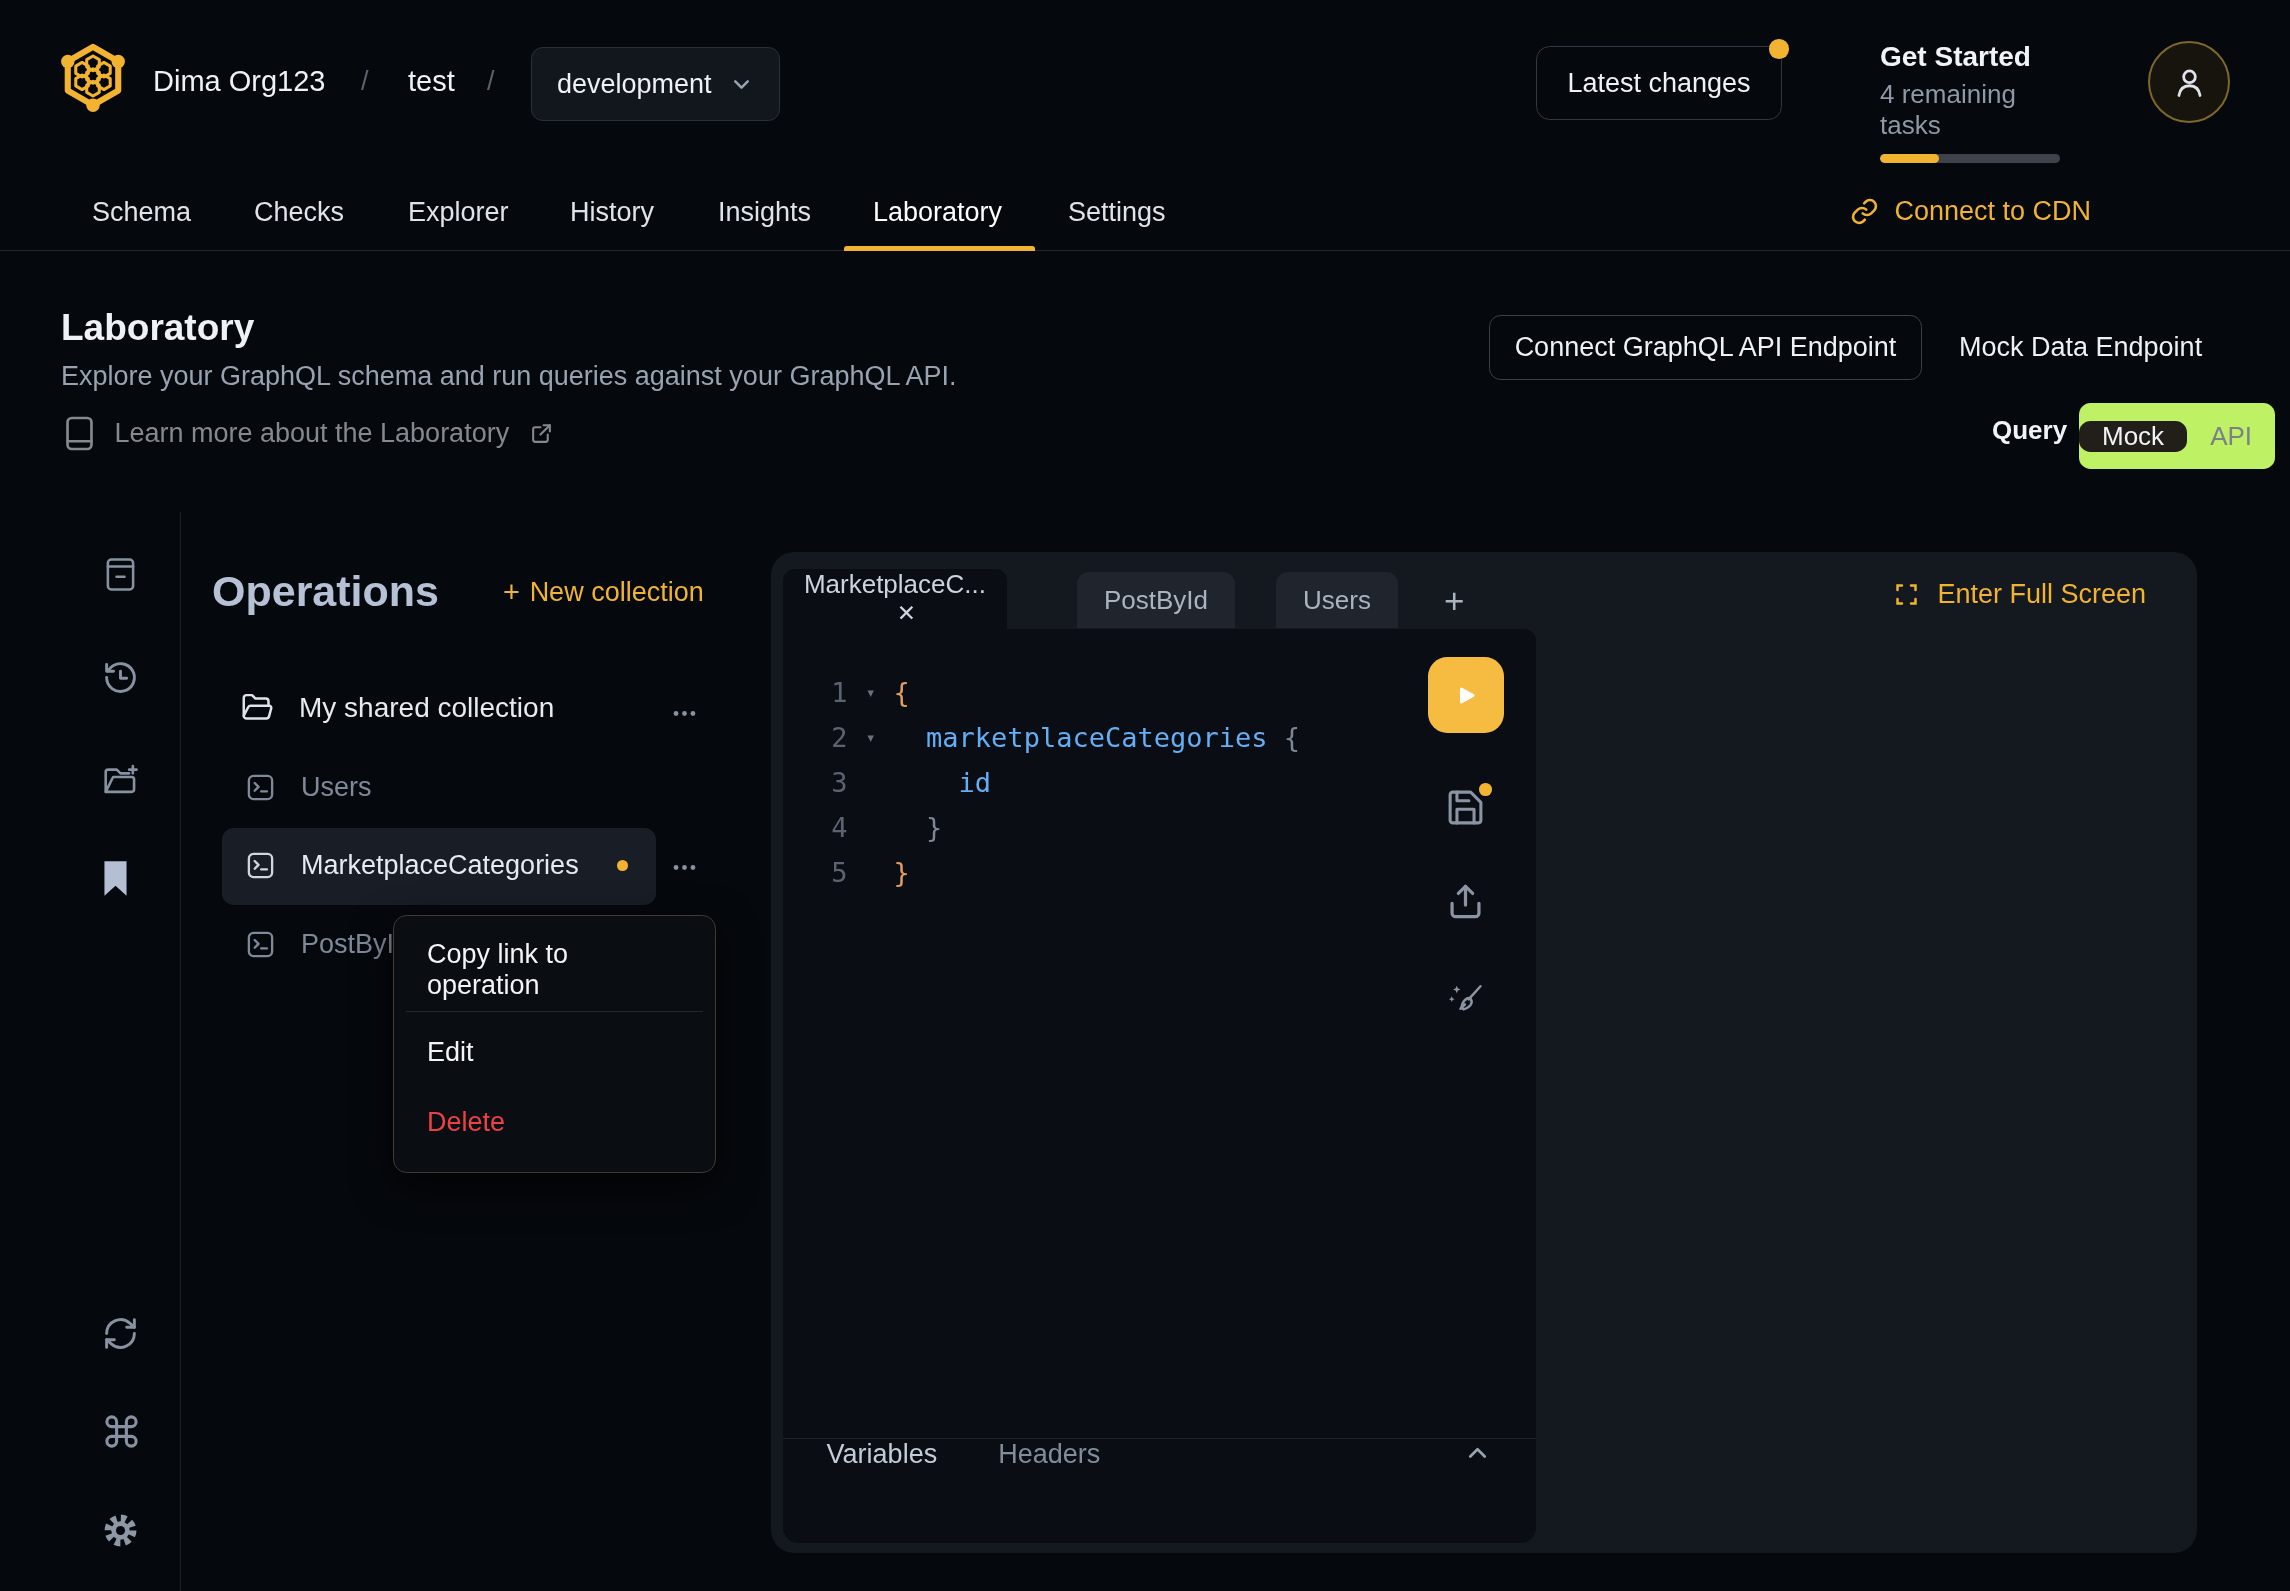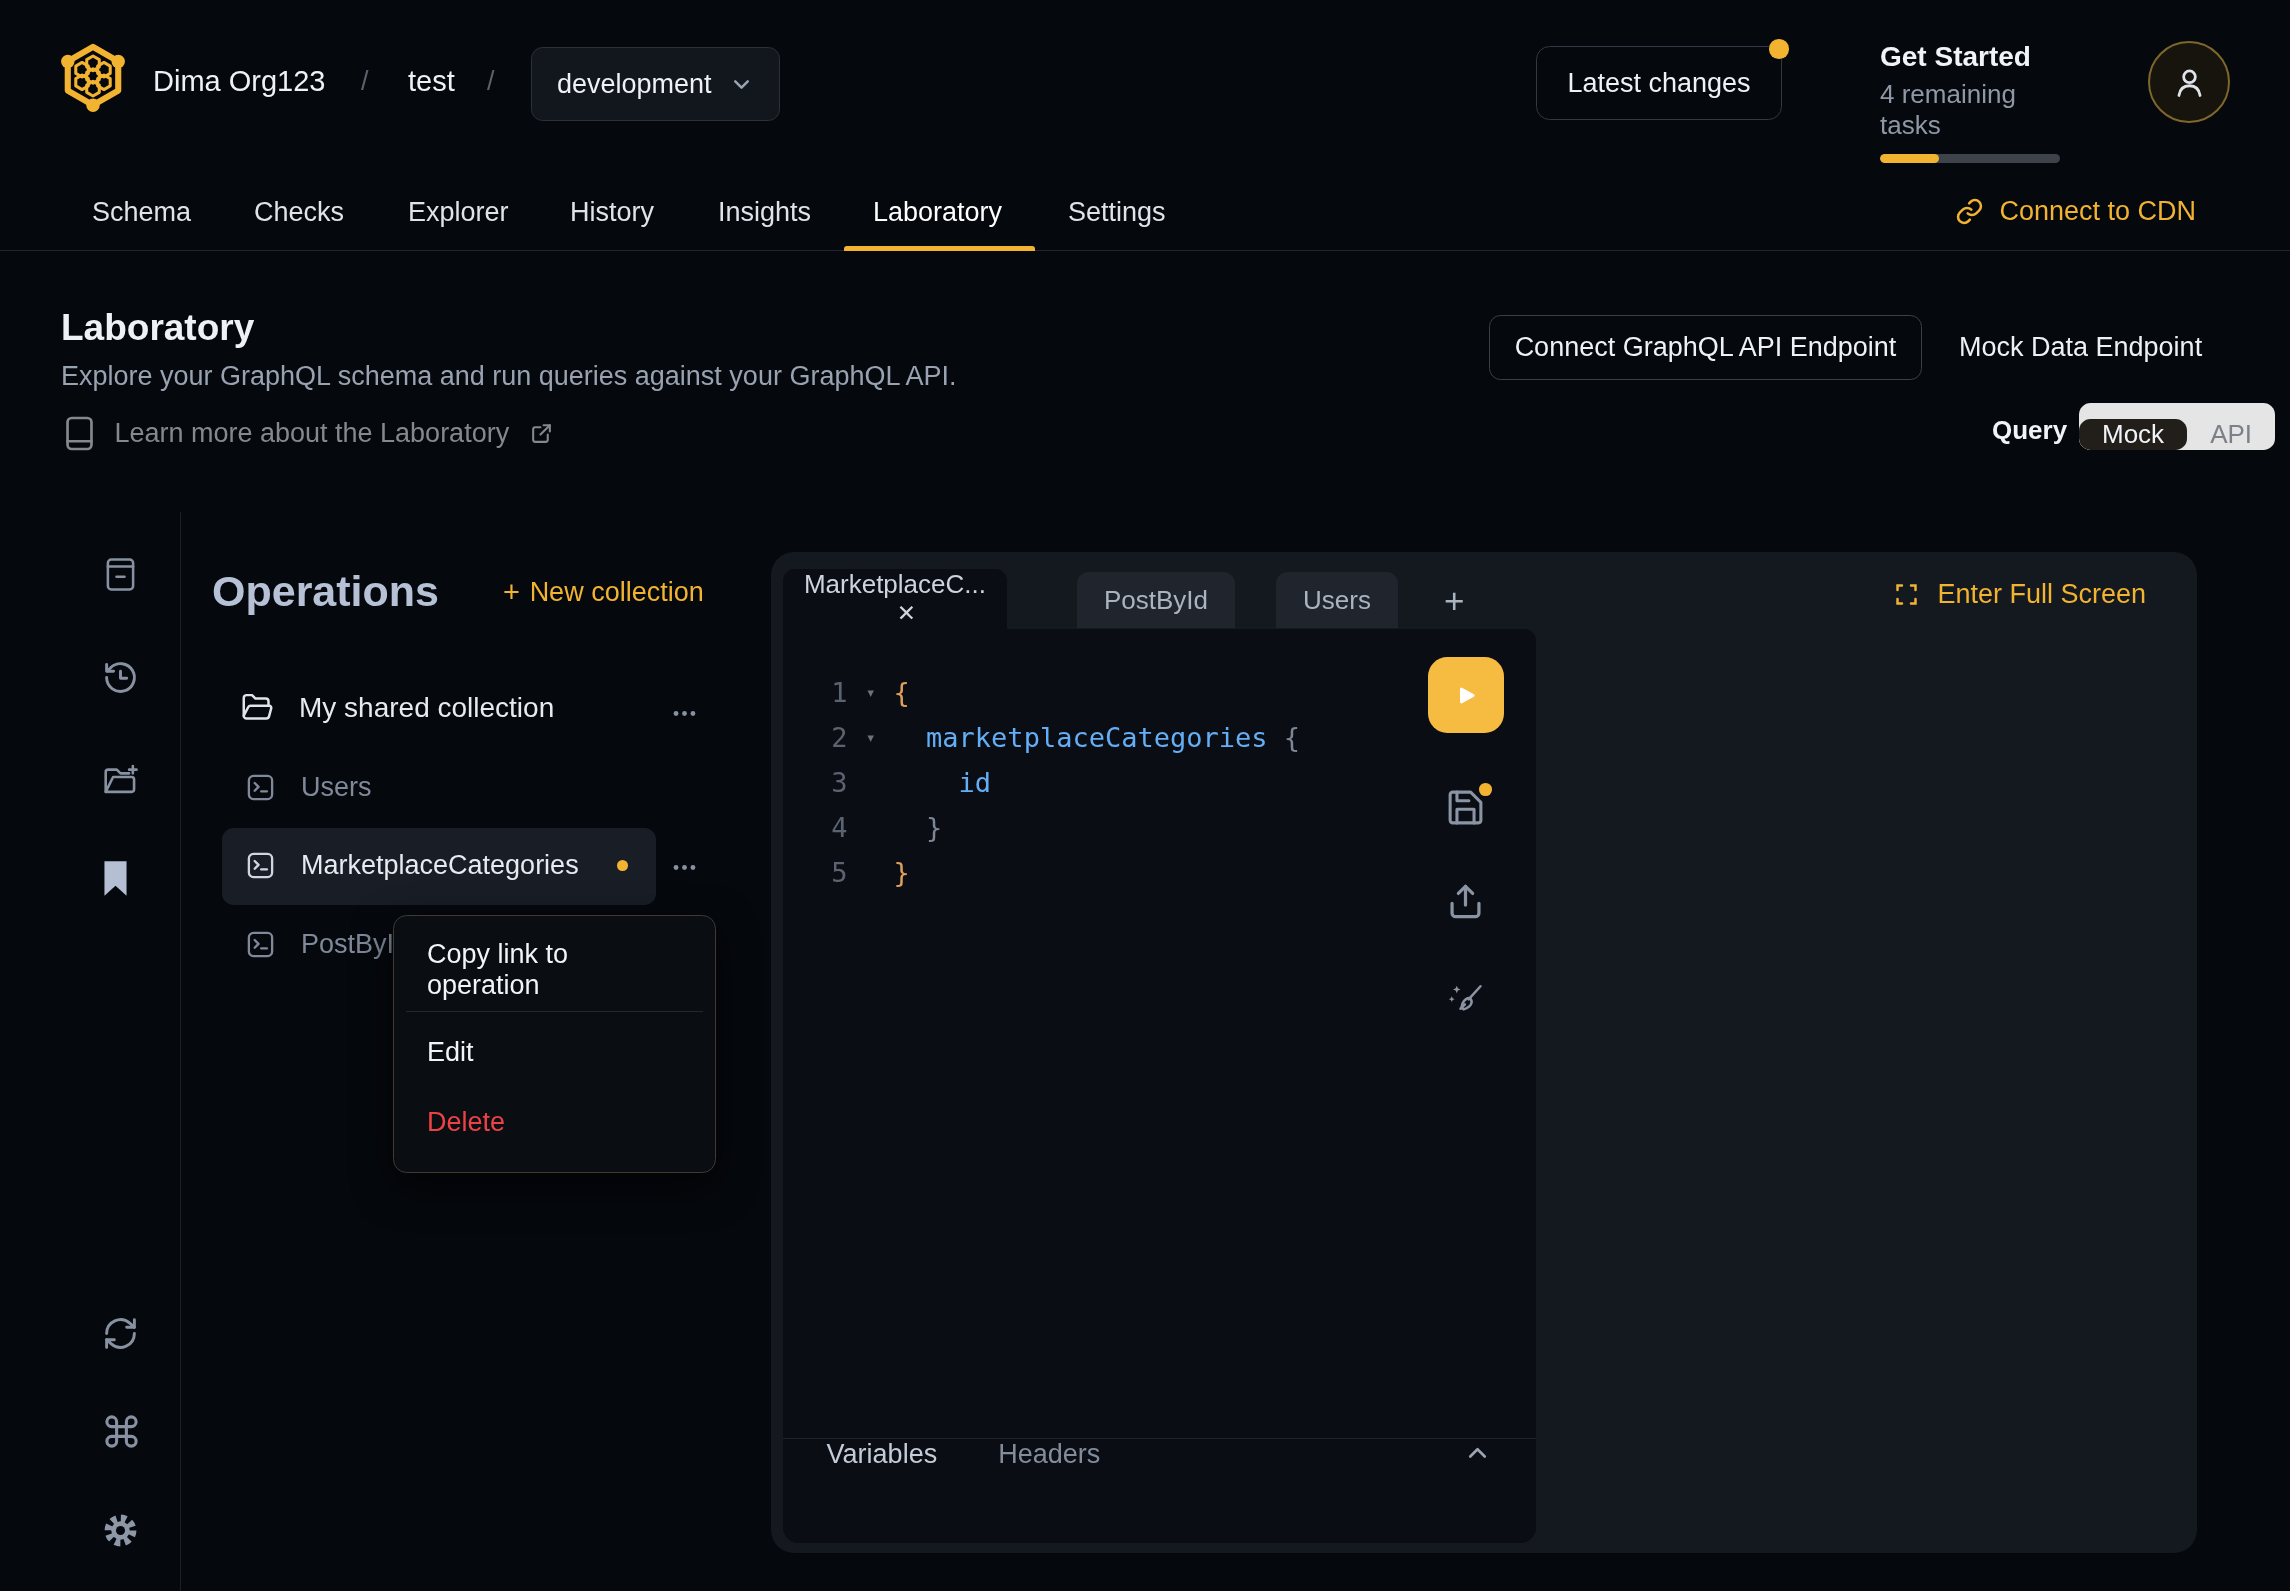--- a/index.html
+++ b/index.html
@@ -60,22 +60,22 @@
   .cdn-link { position:absolute; display:flex; align-items:center; gap:15.5px;
     color:#f2b331; font-size:27px; cursor:pointer; }
 
   
   .h1 { font-size:37px; font-weight:700; color:#eef1f6; }
   .hero-desc { font-size:27px; color:#98a2b0; }
   .learn-more { display:flex; align-items:center; gap:19.4px; color:#84888f;
     font-size:27px; cursor:pointer; }
   .mode-label { font-size:26px; font-weight:700; color:#f0f3f7; }
   .seg {
-    display:flex; background:#e5e5e5; border-radius:11.6px; overflow:hidden;
-    height:47px; align-items:flex-end; cursor:pointer;
+    display:flex; background:#bef264; border-radius:11.6px; overflow:hidden;
+    height:66px; align-items:center; cursor:pointer;
   }
   .seg-item { display:flex; align-items:center; justify-content:center;
     font-size:26px; padding:0 23px; color:#7c8187; }
   .seg-item.selected { background:#221f1a; color:#f0f3f7; border-radius:11.6px; }
 
   
   .rail-icon { position:absolute; left:102px; color:#8791a1; cursor:pointer; }
   .rail-divider { position:absolute; left:180px; top:512px; width:1px;
     height:1079px; background:#1b1f27; }
 
@@ -218,21 +218,21 @@
       <span>Insights</span>
     </div>
   <div class="nav-tab" style="left:873px; color:#ffffff;">
       <span>Laboratory</span>
     </div>
   <div class="nav-tab" style="left:1068px;">
       <span>Settings</span>
     </div>
   <div class="nav-underline" style="left:844px; width:191px;"></div>
 
-  <div class="cdn-link" style="left:1955px; top:21.3px;">
+  <div class="cdn-link" style="left:1850px; top:21.3px;">
     <span>
       <svg width="29" height="29" viewBox="0 0 24 24" fill="none" stroke="currentColor" stroke-width="2.1" stroke-linecap="round" stroke-linejoin="round">
         <path d="M10.5 13.5a5 5 0 0 0 7.07 0l2.5-2.5a5 5 0 0 0-7.07-7.07l-1.3 1.3"></path>
         <path d="M13.5 10.5a5 5 0 0 0-7.07 0l-2.5 2.5a5 5 0 0 0 7.07 7.07l1.3-1.3"></path>
       </svg>
     </span>
     <span>Connect to CDN</span>
   </div>
 </div>
 

